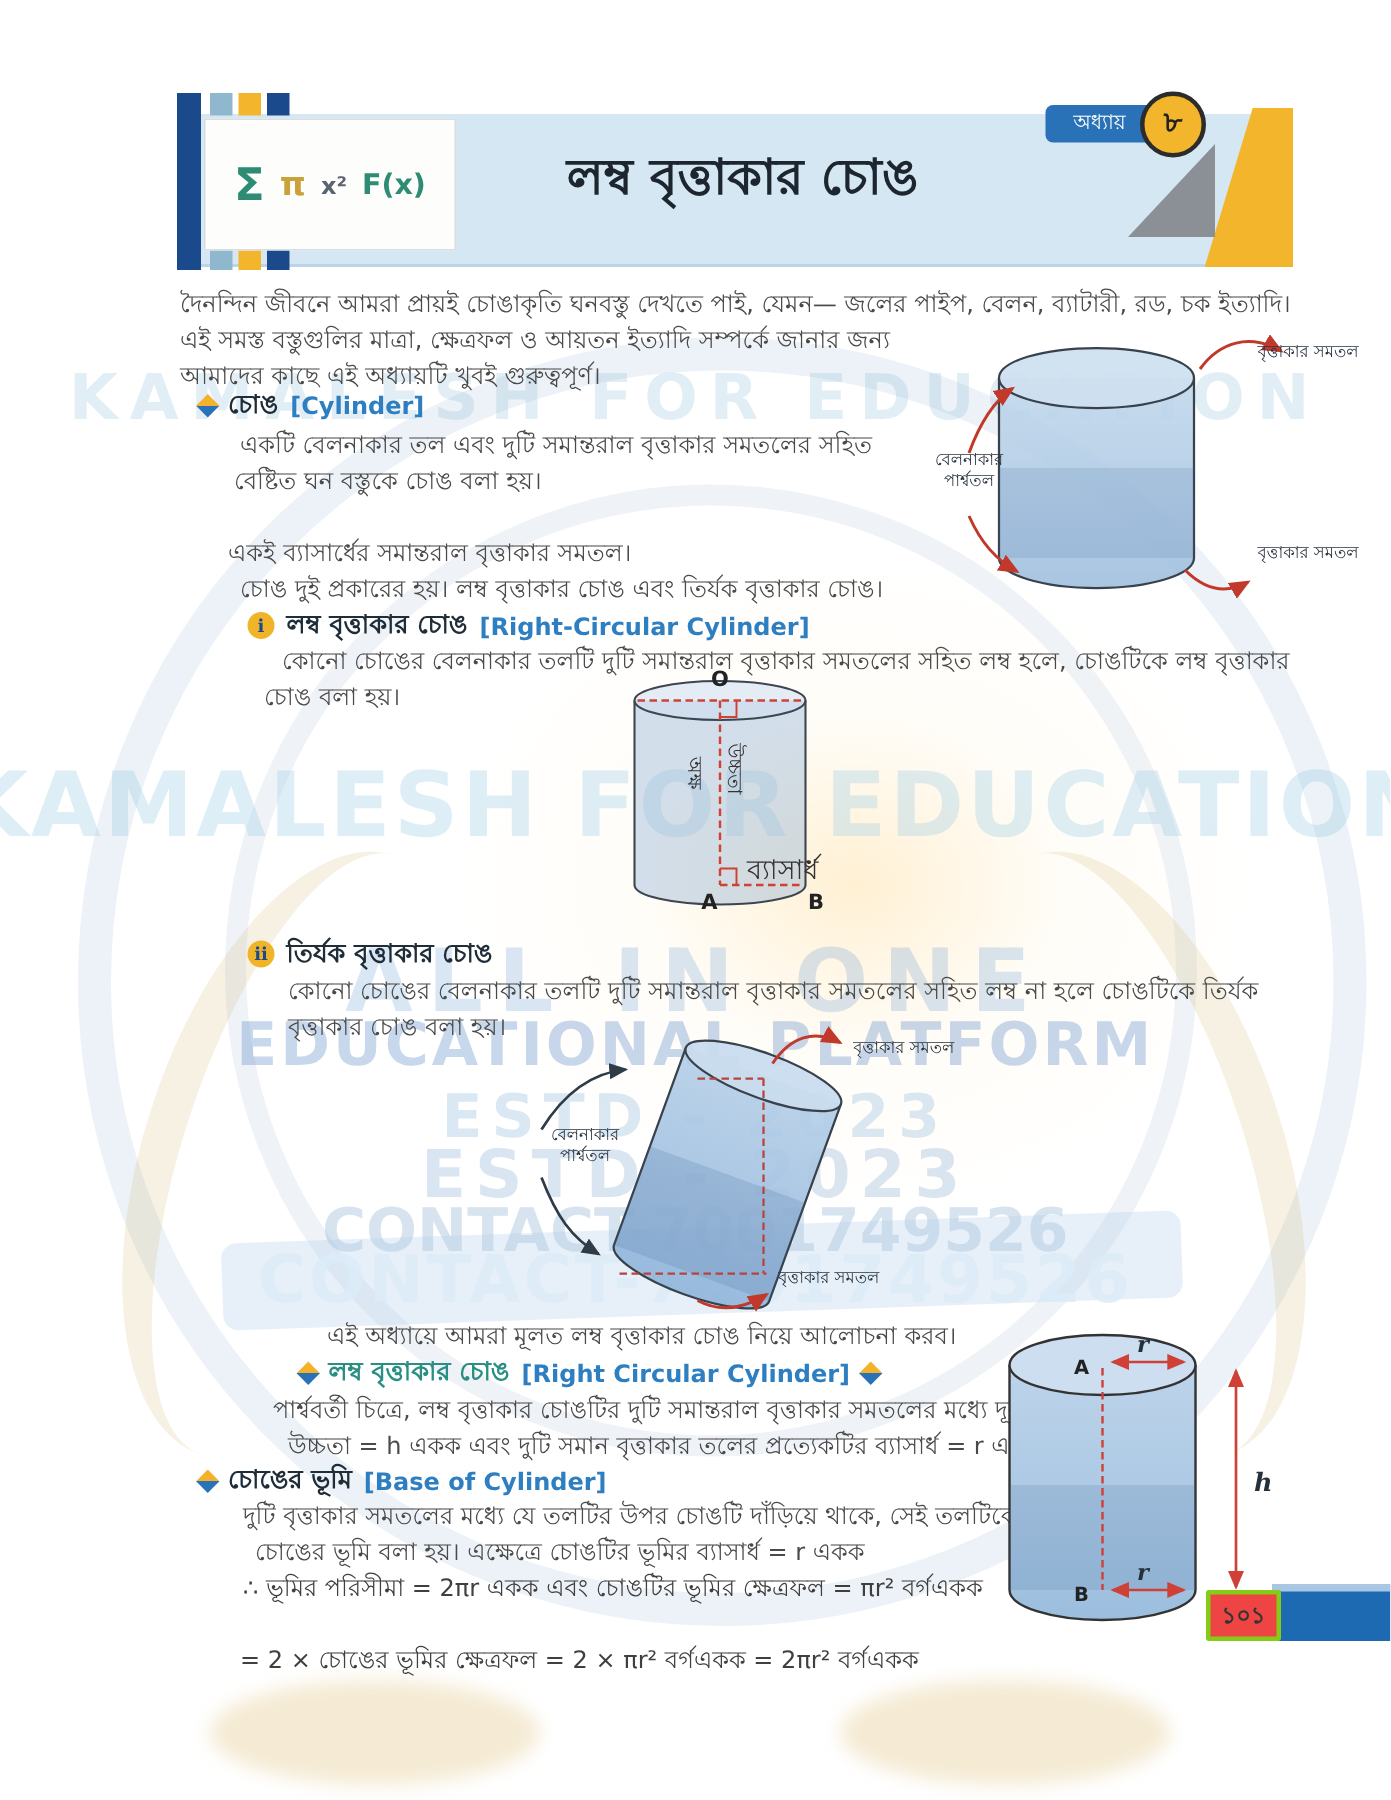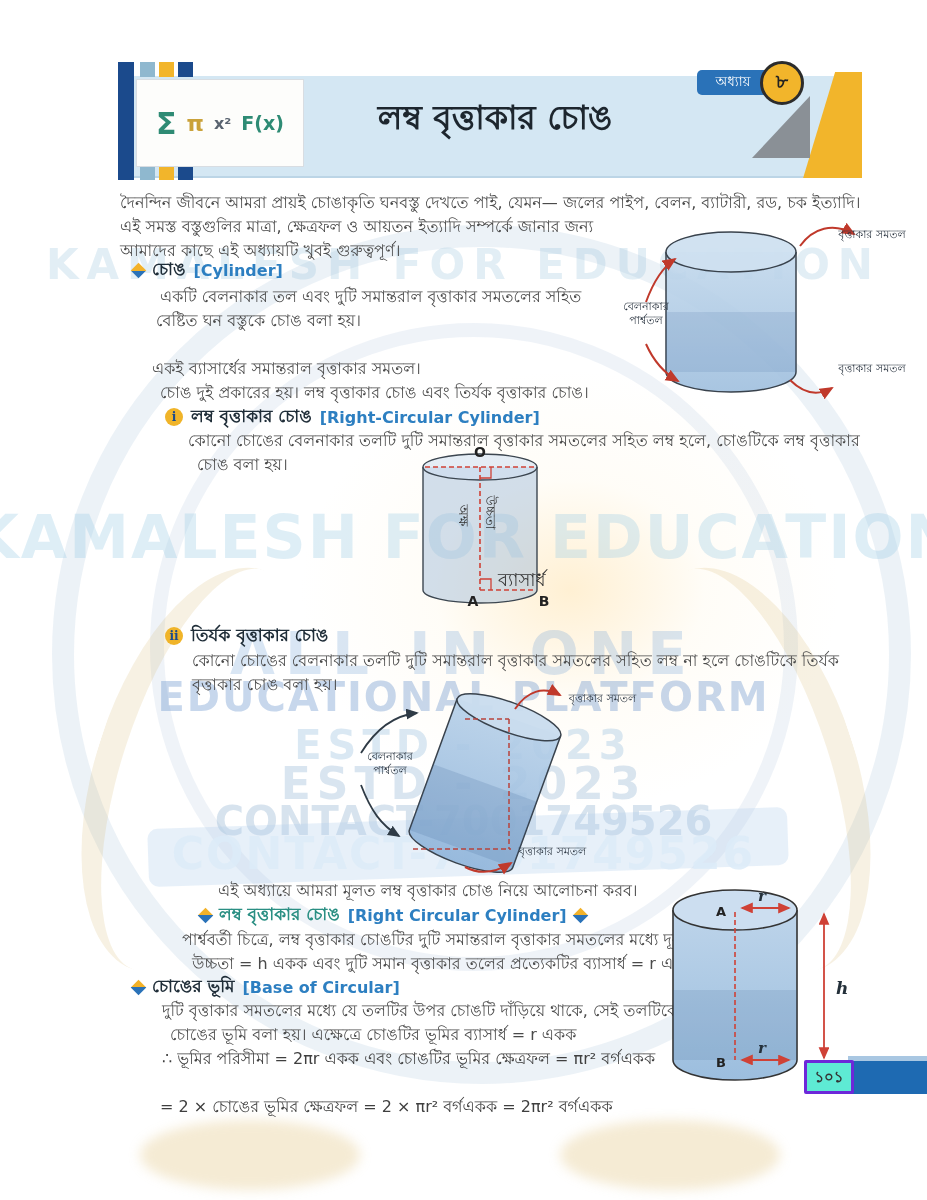--- a/index.html
+++ b/index.html
@@ -115,21 +115,21 @@
   <div class="abs label2" style="left:832px;top:228px;width:80px;">বৃত্তাকার সমতল</div>
   <div class="abs label2" style="left:610px;top:300px;width:72px;">বেলনাকার পার্শ্বতল</div>
   <div class="abs label2" style="left:832px;top:362px;width:80px;">বৃত্তাকার সমতল</div>
 
   <div class="abs headrow" style="left:165px;top:403px;">
     <span class="badge">i</span>
     <span class="h-bn">লম্ব বৃত্তাকার চোঙ</span>
     <span class="h-en">[Right-Circular Cylinder]</span>
   </div>
   <div class="abs bn nowrap" style="left:188px;top:428px;">কোনো চোঙের বেলনাকার তলটি দুটি সমান্তরাল বৃত্তাকার সমতলের সহিত লম্ব হলে, চোঙটিকে লম্ব বৃত্তাকার</div>
-  <div class="abs bn nowrap" style="left:197px;top:452px;">চোঙ বলা হয়।</div>
+  <div class="abs bn nowrap" style="left:176px;top:452px;">চোঙ বলা হয়।</div>
 
   <svg class="abs" style="left:415px;top:445px;" width="200" height="170" viewBox="0 0 200 170">
     <path d="M8,22 L8,145 A57,13 0 0 0 122,145 L122,22" fill="rgba(155,185,215,.45)" stroke="#3c4650" stroke-width="1.4"></path>
     <ellipse cx="65" cy="22" rx="57" ry="13" fill="rgba(205,222,240,.55)" stroke="#3c4650" stroke-width="1.4"></ellipse>
     <line x1="10" y1="22" x2="120" y2="22" stroke="#cf4136" stroke-width="1.6" stroke-dasharray="5,3"></line>
     <line x1="65" y1="22" x2="65" y2="145" stroke="#cf4136" stroke-width="1.6" stroke-dasharray="5,3"></line>
     <line x1="65" y1="145" x2="120" y2="145" stroke="#cf4136" stroke-width="1.6" stroke-dasharray="5,3"></line>
     <path d="M65,33 L76,33 L76,22" fill="none" stroke="#cf4136" stroke-width="1.3"></path>
     <path d="M65,134 L76,134 L76,145" fill="none" stroke="#cf4136" stroke-width="1.3"></path>
     <text x="65" y="12" text-anchor="middle" font-size="14" font-weight="bold" fill="#222">O</text>
@@ -184,21 +184,21 @@
     <span class="h-bn" style="color:#2a8f83;">লম্ব বৃত্তাকার চোঙ</span>
     <span class="h-en">[Right Circular Cylinder]</span>
     <span class="diamond"></span>
   </div>
   <div class="abs bn nowrap" style="left:182px;top:927px;">পার্শ্ববর্তী চিত্রে, লম্ব বৃত্তাকার চোঙটির দুটি সমান্তরাল বৃত্তাকার সমতলের মধ্যে দূরত্ব অর্থাৎ</div>
   <div class="abs bn nowrap" style="left:192px;top:951px;">উচ্চতা = h একক এবং দুটি সমান বৃত্তাকার তলের প্রত্যেকটির ব্যাসার্ধ = r একক।</div>
 
   <div class="abs headrow" style="left:133px;top:973px;">
     <span class="diamond"></span>
     <span class="h-bn">চোঙের ভূমি</span>
-    <span class="h-en">[Base of Circular]</span>
+    <span class="h-en">[Base of Cylinder]</span>
   </div>
   <div class="abs bn nowrap" style="left:162px;top:998px;">দুটি বৃত্তাকার সমতলের মধ্যে যে তলটির উপর চোঙটি দাঁড়িয়ে থাকে, সেই তলটিকে</div>
   <div class="abs bn nowrap" style="left:170px;top:1022px;">চোঙের ভূমি বলা হয়। এক্ষেত্রে চোঙটির ভূমির ব্যাসার্ধ = r একক</div>
   <div class="abs formula nowrap" style="left:162px;top:1046px;">∴ ভূমির পরিসীমা = 2πr একক এবং চোঙটির ভূমির ক্ষেত্রফল = πr² বর্গএকক</div>
   <div class="abs formula nowrap" style="left:160px;top:1094px;">= 2 × চোঙের ভূমির ক্ষেত্রফল = 2 × πr² বর্গএকক = 2πr² বর্গএকক</div>
 
   <svg class="abs" style="left:660px;top:880px;" width="210" height="218" viewBox="0 0 210 218">
     <defs>
       <linearGradient id="g4" x1="0" y1="0" x2="0" y2="1">
         <stop offset="0" stop-color="#bdd4ea"></stop>
@@ -217,18 +217,18 @@
     <line x1="164" y1="34" x2="164" y2="178" stroke="#cf4136" stroke-width="1.8" marker-start="url(#arF4)" marker-end="url(#arF4)"></line>
     <text x="66" y="36" text-anchor="end" font-size="13" font-weight="bold" fill="#222">A</text>
     <text x="66" y="187" text-anchor="end" font-size="13" font-weight="bold" fill="#222">B</text>
     <text x="102" y="21" text-anchor="middle" font-size="15" font-weight="bold" font-style="italic" font-family="DejaVu Serif, Liberation Serif, serif" fill="#24303a">r</text>
     <text x="102" y="173" text-anchor="middle" font-size="15" font-weight="bold" font-style="italic" font-family="DejaVu Serif, Liberation Serif, serif" fill="#24303a">r</text>
     <text x="176" y="114" font-size="17" font-weight="bold" font-style="italic" font-family="DejaVu Serif, Liberation Serif, serif" fill="#24303a">h</text>
   </svg>
 
   <div class="abs" style="left:848px;top:1056px;width:79px;height:38px;background:#1e6ab2;"></div>
   <div class="abs" style="left:848px;top:1056px;width:79px;height:5px;background:#a9c7e2;"></div>
-  <div class="abs" style="left:804px;top:1060px;width:44px;height:28px;background:#5eead4;border:3px solid #6d28d9;border-radius:2px;
+  <div class="abs" style="left:804px;top:1060px;width:44px;height:28px;background:#ef4444;border:3px solid #84cc16;border-radius:2px;
               display:flex;align-items:center;justify-content:center;">
     <span style="font-size:15px;font-weight:bold;color:#333;">১০১</span>
   </div>
 
 </div>
 
 </body></html>

